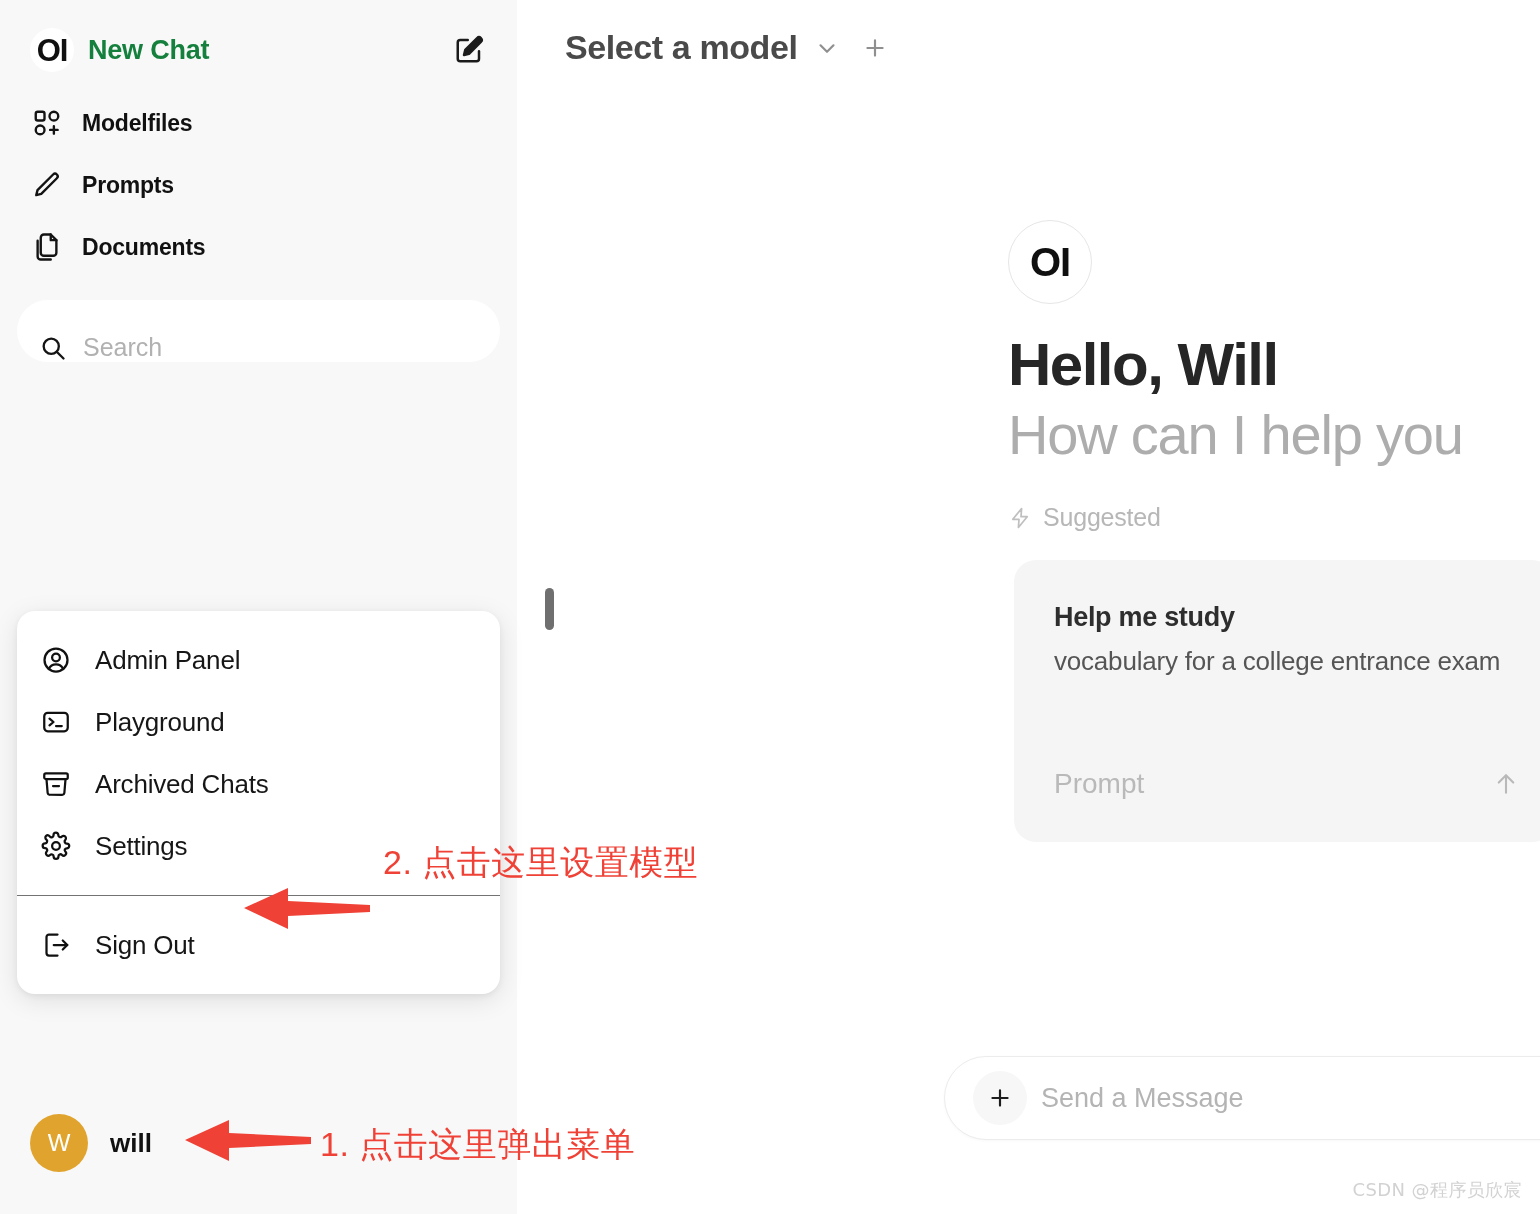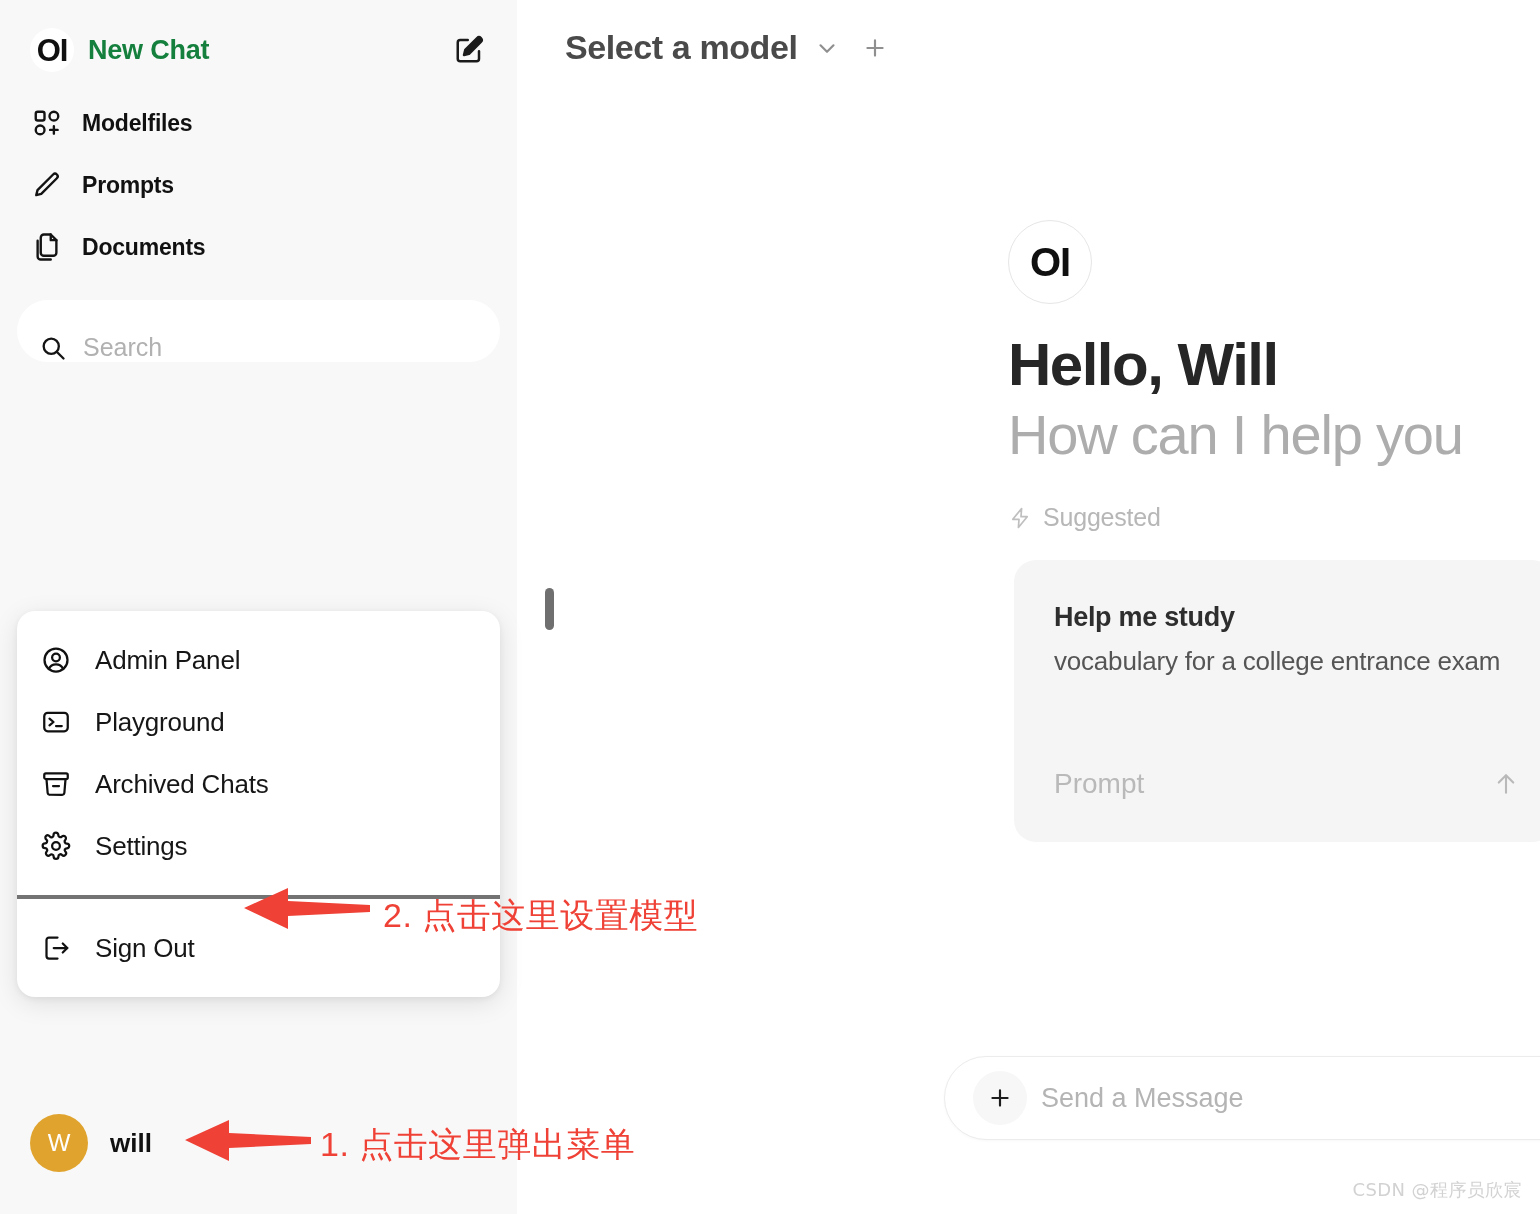--- a/index.html
+++ b/index.html
@@ -142,21 +142,21 @@
     position: absolute;
     left: 17px; top: 611px;
     width: 483px;
     background: #ffffff;
     border-radius: 18px;
     box-shadow: 0 6px 26px rgba(0,0,0,0.10), 0 2px 6px rgba(0,0,0,0.06);
     overflow: hidden;
     z-index: 30;
   }
   .menu-group { padding: 18px 0; }
-  .menu-group + .menu-group { border-top: 4px solid #737373; }
+  .menu-group + .menu-group { border-top: 1px solid #737373; }
   .menu-item {
     display: flex;
     align-items: center;
     height: 62px;
     padding: 0 24px;
     cursor: pointer;
   }
   .menu-item .ico {
     width: 54px;
     flex: none;
@@ -329,21 +329,21 @@
   .anno-text {
     position: absolute;
     color: #ef4136;
     font-size: 34px;
     font-weight: 400;
     white-space: nowrap;
     letter-spacing: 0.5px;
     z-index: 40;
     font-family: "Liberation Sans", "DejaVu Sans", sans-serif;
   }
-  #anno-2-text { left: 383px; top: 893px; }
+  #anno-2-text { left: 383px; top: 840px; }
   #anno-1-text { left: 320px; top: 1122px; }
 
   .anno-arrow { position: absolute; z-index: 40; }
   #anno-2-arrow { left: 244px; top: 884px; }
   #anno-1-arrow { left: 185px; top: 1116px; }
 
   
   .watermark {
     position: absolute;
     right: 18px; bottom: 12px;

